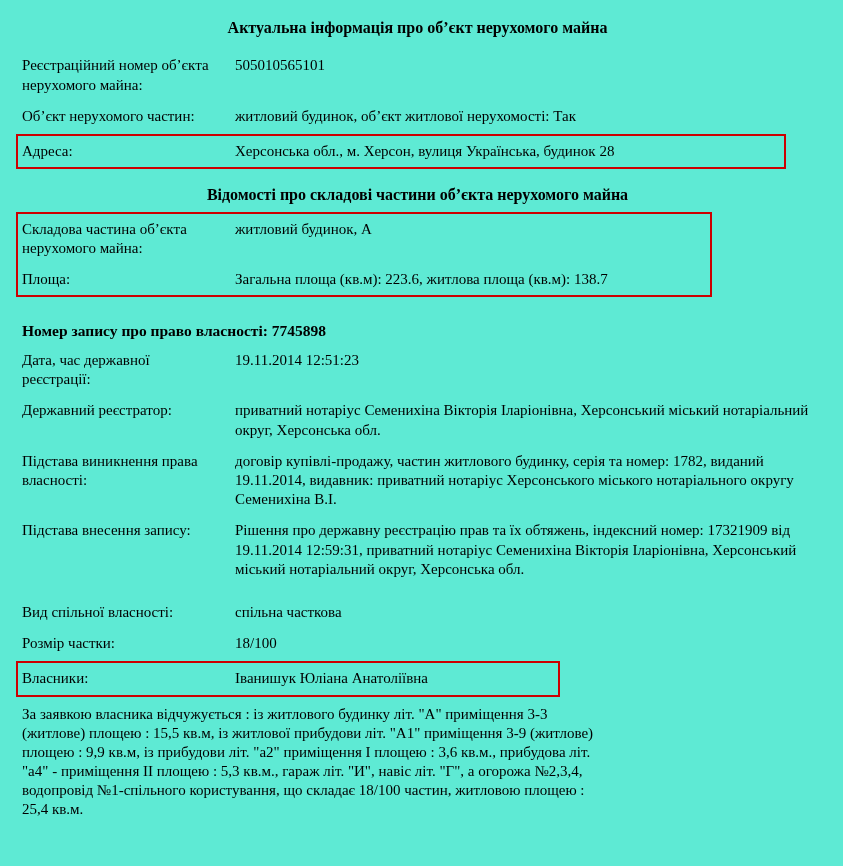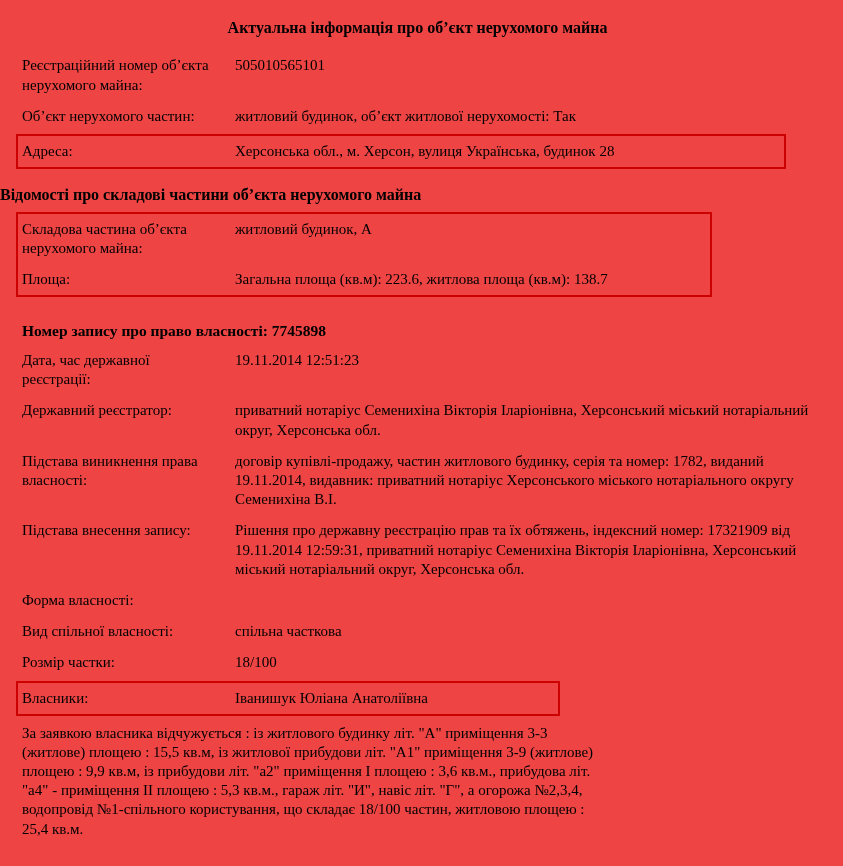--- a/index.html
+++ b/index.html
@@ -9,30 +9,30 @@
       color: #000000;
       font-family: "Liberation Serif", "DejaVu Serif", serif;
       font-size: 15px;
       line-height: 1.28;
     }
     * { box-sizing: border-box; }
     .page {
       width: 843px;
       min-height: 866px;
       padding: 12px 8px 14px 0;
-      background: #ef4444;
+      background: #5eead4;
     }
     .doc-title {
       text-align: center;
       font-weight: bold;
       font-size: 16px;
       margin: 6px 0 12px 0;
     }
     .section-title {
-      text-align: left;
+      text-align: center;
       font-weight: bold;
       font-size: 16px;
       margin: 16px 0 6px 0;
     }
     .record-title {
       font-weight: bold;
       font-size: 15.5px;
       margin: 24px 0 4px 0;
       padding-left: 22px;
     }
@@ -112,21 +112,20 @@
     <div class="label">Підстава виникнення права власності:</div>
     <div class="value">договір купівлі-продажу, частин житлового будинку, серія та номер: 1782, виданий 19.11.2014, видавник: приватний нотаріус Херсонського міського нотаріального округу Семенихіна В.І.</div>
   </div>
 
   <div class="row">
     <div class="label">Підстава внесення запису:</div>
     <div class="value">Рішення про державну реєстрацію прав та їх обтяжень, індексний номер: 17321909 від 19.11.2014 12:59:31, приватний нотаріус Семенихіна Вікторія Іларіонівна, Херсонський міський нотаріальний округ, Херсонська обл.</div>
   </div>
 
   <div class="row">
-    <div class="label">Форма власності:</div>
   </div>
 
   <div class="row">
     <div class="label">Вид спільної власності:</div>
     <div class="value">спільна часткова</div>
   </div>
 
   <div class="row">
     <div class="label">Розмір частки:</div>
     <div class="value">18/100</div>

